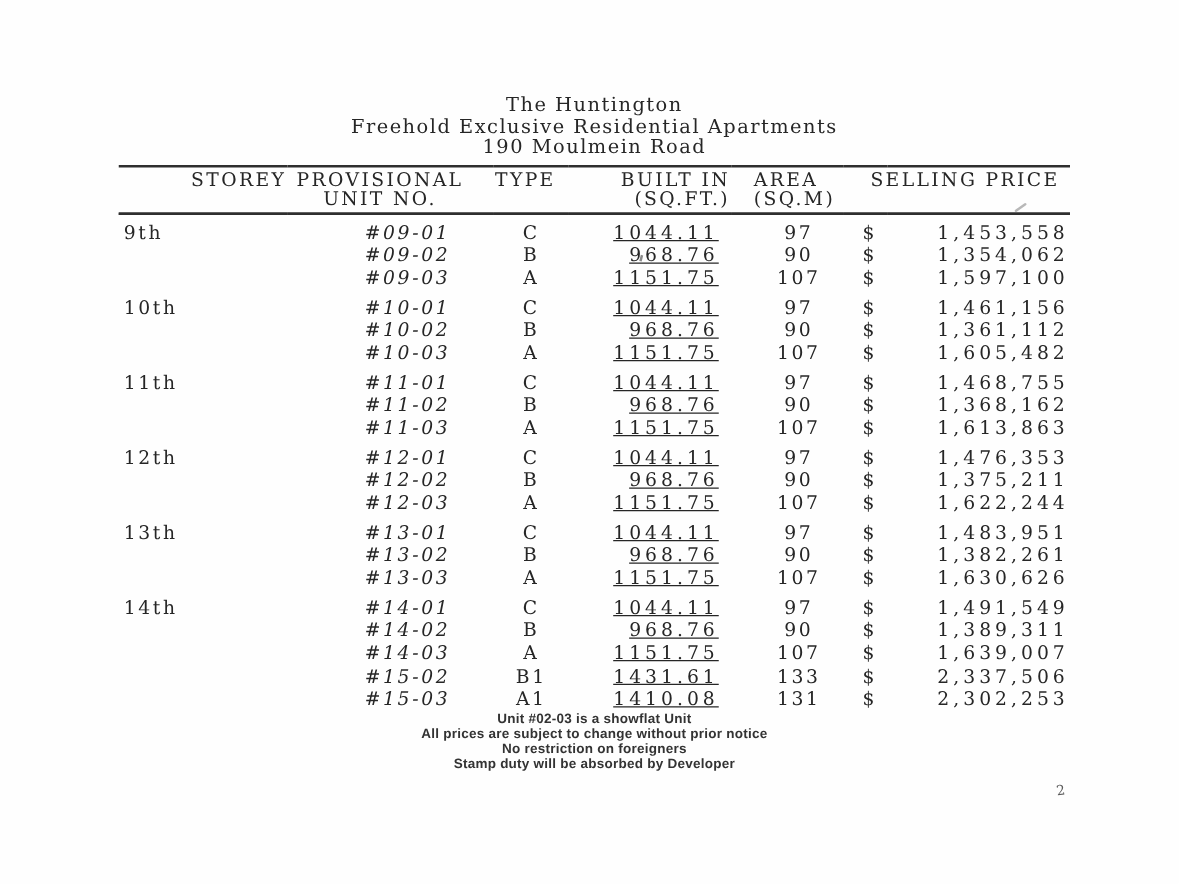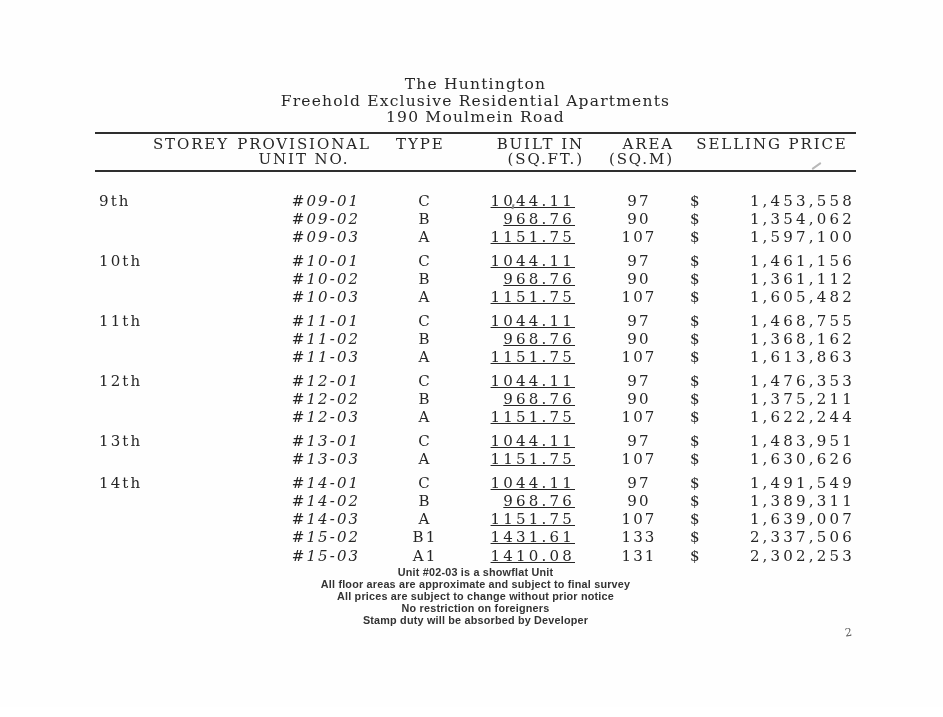--- a/index.html
+++ b/index.html
@@ -52,31 +52,31 @@
     padding-top: 3px;
     padding-bottom: 3px;
     vertical-align: top;
     white-space: nowrap;
     letter-spacing: 1.9px;
   }
   th.h-storey { text-align: right; padding-left: 4px; }
   th.h-unit   { text-align: center; padding-right: 18px; }
   th.h-type   { text-align: center; padding-right: 14px; }
   th.h-built  { text-align: right; padding-left: 26px; }
-  th.h-area   { text-align: right; padding-left: 18px; margin-top: 16px; }
+  th.h-area   { text-align: left; padding-left: 18px; margin-top: 16px; }
   th.h-price  { text-align: center; padding-left: 14px; }
 
   tbody td {
     height: 18.2px;
     line-height: 18.2px;
     padding: 0;
     white-space: nowrap;
     overflow: visible;
   }
-  tbody tr:first-child td { padding-top: 20px; }
+  tbody tr:first-child td { padding-top: 5px; }
   tbody tr.group-start td { padding-top: 5.5px; }
   td.c-storey { text-align: left;  padding-left: 4px; }
   td.c-unit   { text-align: center;  padding-left: 27px; font-style: italic; }
   td.c-type   { text-align: center; }
   td.c-built  { text-align: right; padding-right: 10px; letter-spacing: 3.2px; text-decoration: underline; }
   td.c-area   { text-align: center; padding-left: 18px; }
   td.c-cur    { text-align: left;  padding-left: 15px; }
   td.c-price  { text-align: right; padding-right: 1px; letter-spacing: 3.2px; }
 
   
@@ -281,20 +281,29 @@
           <td class="c-storey">13th</td>
           <td class="c-unit">#13-01</td>
           <td class="c-type">C</td>
           <td class="c-built">1044.11</td>
           <td class="c-area">97</td>
           <td class="c-cur">$</td>
           <td class="c-price">1,483,951</td>
         </tr>
         <tr>
           <td class="c-storey"></td>
+          <td class="c-unit">#13-02</td>
+          <td class="c-type">B</td>
+          <td class="c-built">968.76</td>
+          <td class="c-area">90</td>
+          <td class="c-cur">$</td>
+          <td class="c-price">1,382,261</td>
+        </tr>
+        <tr>
+          <td class="c-storey"></td>
           <td class="c-unit">#13-03</td>
           <td class="c-type">A</td>
           <td class="c-built">1151.75</td>
           <td class="c-area">107</td>
           <td class="c-cur">$</td>
           <td class="c-price">1,630,626</td>
         </tr>
         <tr class="group-start">
           <td class="c-storey">14th</td>
           <td class="c-unit">#14-01</td>
@@ -338,21 +347,20 @@
           <td class="c-built">1410.08</td>
           <td class="c-area">131</td>
           <td class="c-cur">$</td>
           <td class="c-price">2,302,253</td>
         </tr>
       </tbody>
   </table>
 
   <div class="footnotes">
       <div>Unit #02-03 is a showflat Unit</div>
-      <div>All floor areas are approximate and subject to final survey</div>
       <div>All prices are subject to change without prior notice</div>
       <div>No restriction on foreigners</div>
       <div>Stamp duty will be absorbed by Developer</div>
     </div>
 
   <div class="page-number">2</div>
   <div class="artifact-1"></div>
   <div class="artifact-2"></div>
 
 </div>

